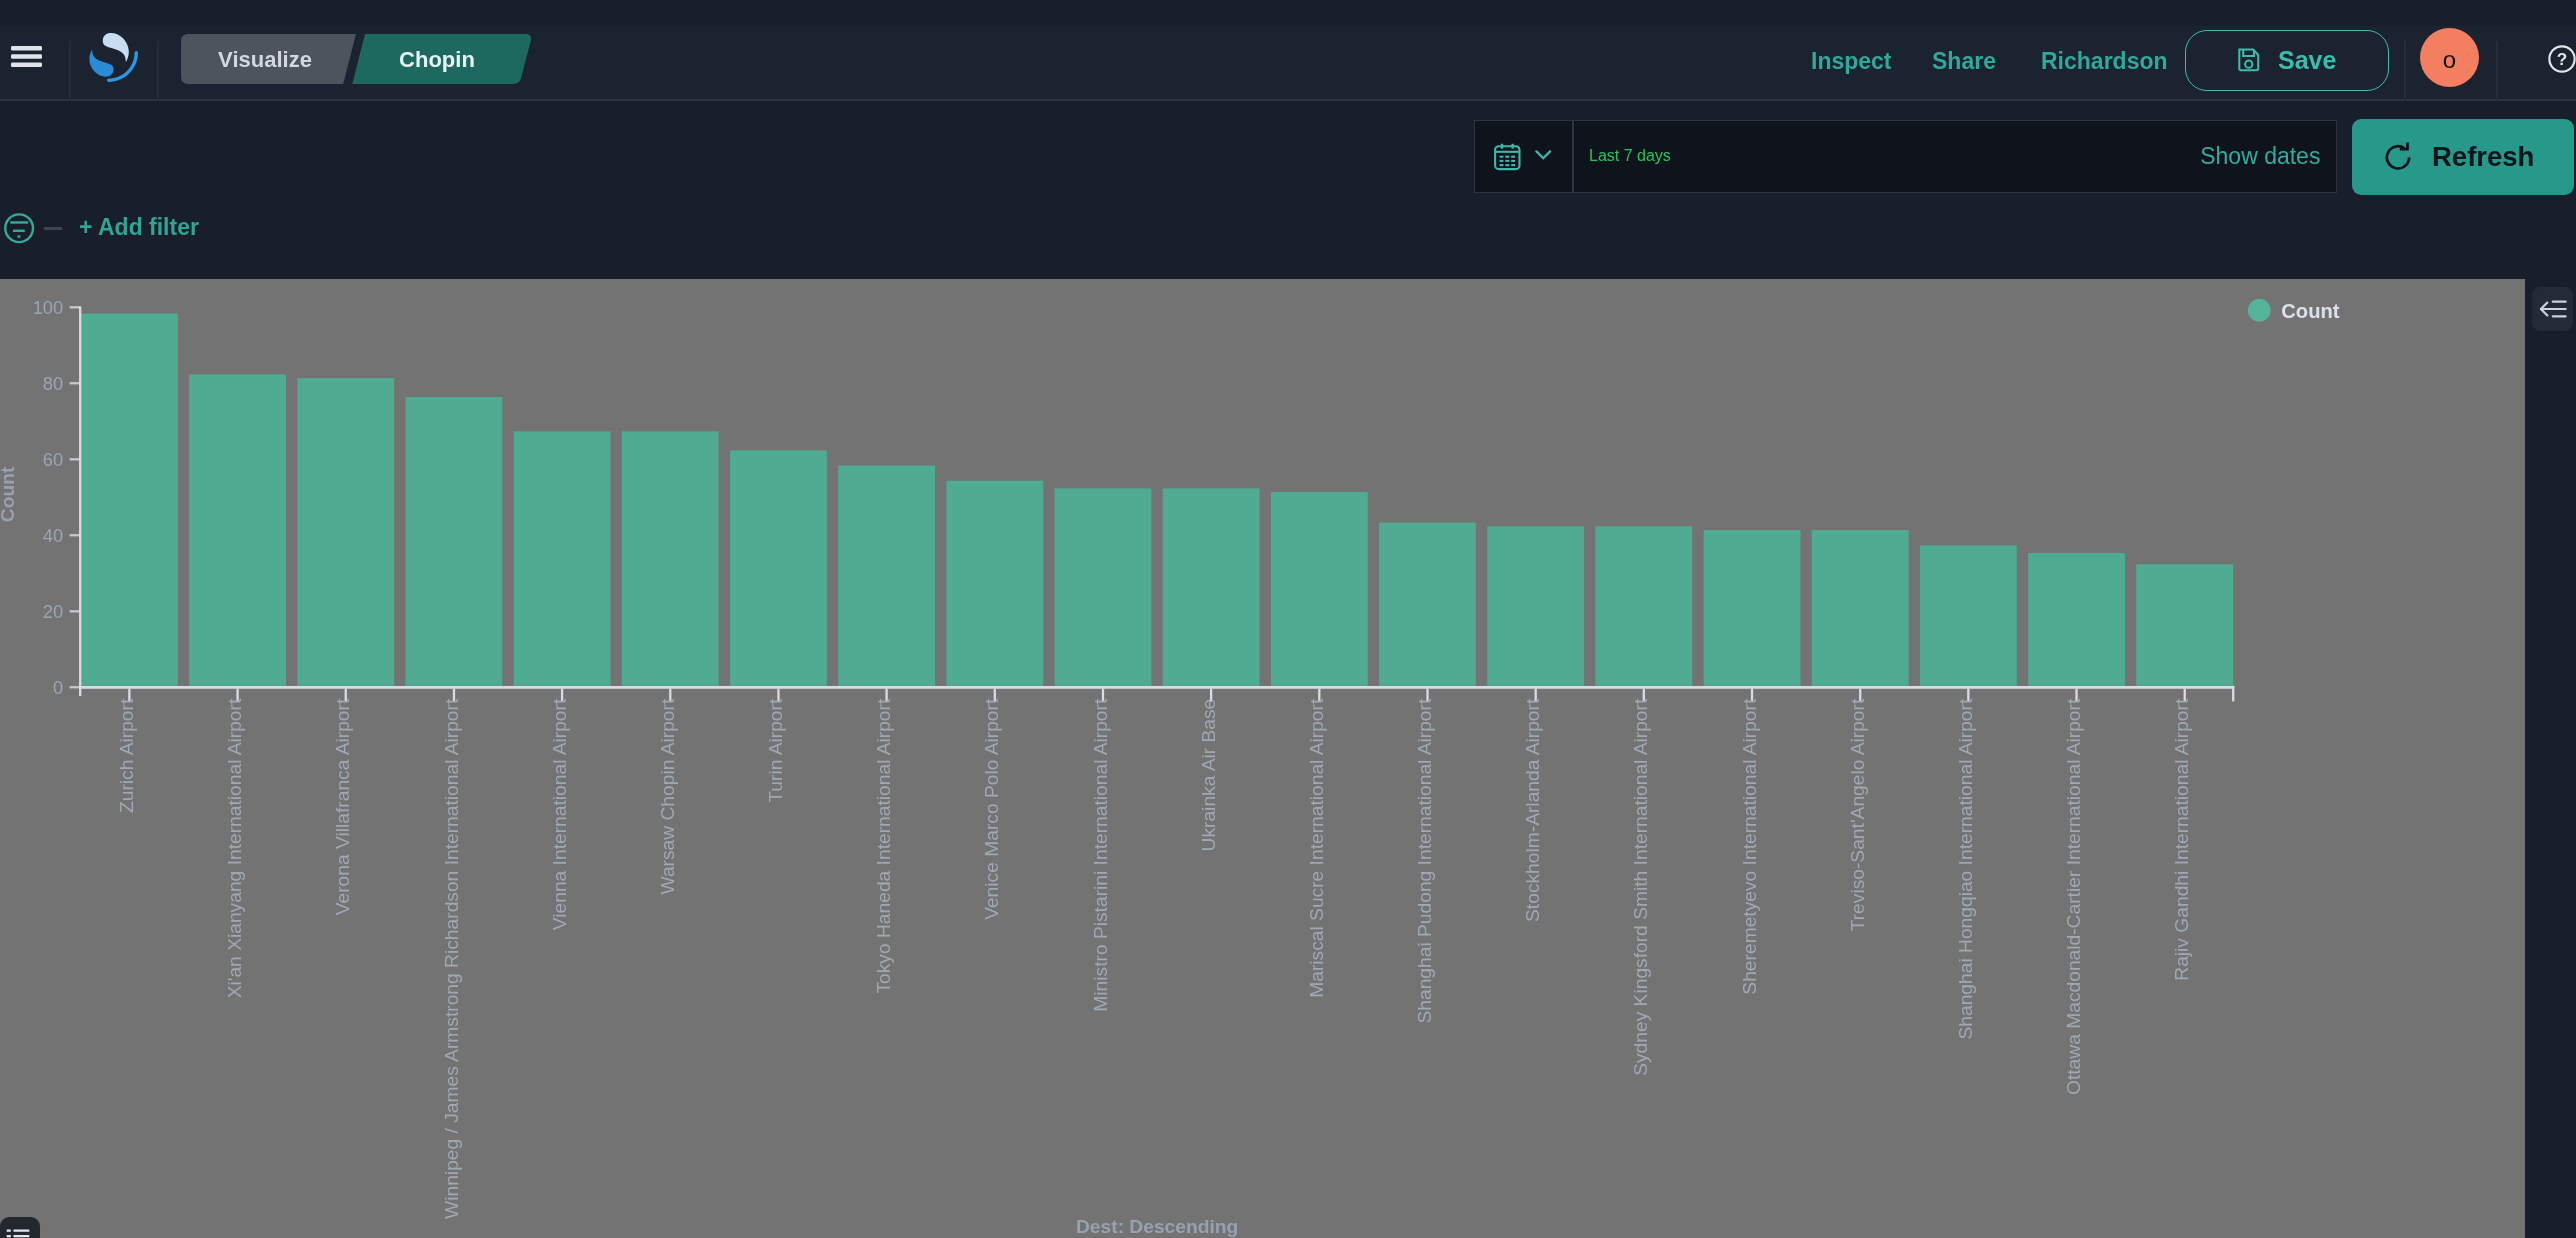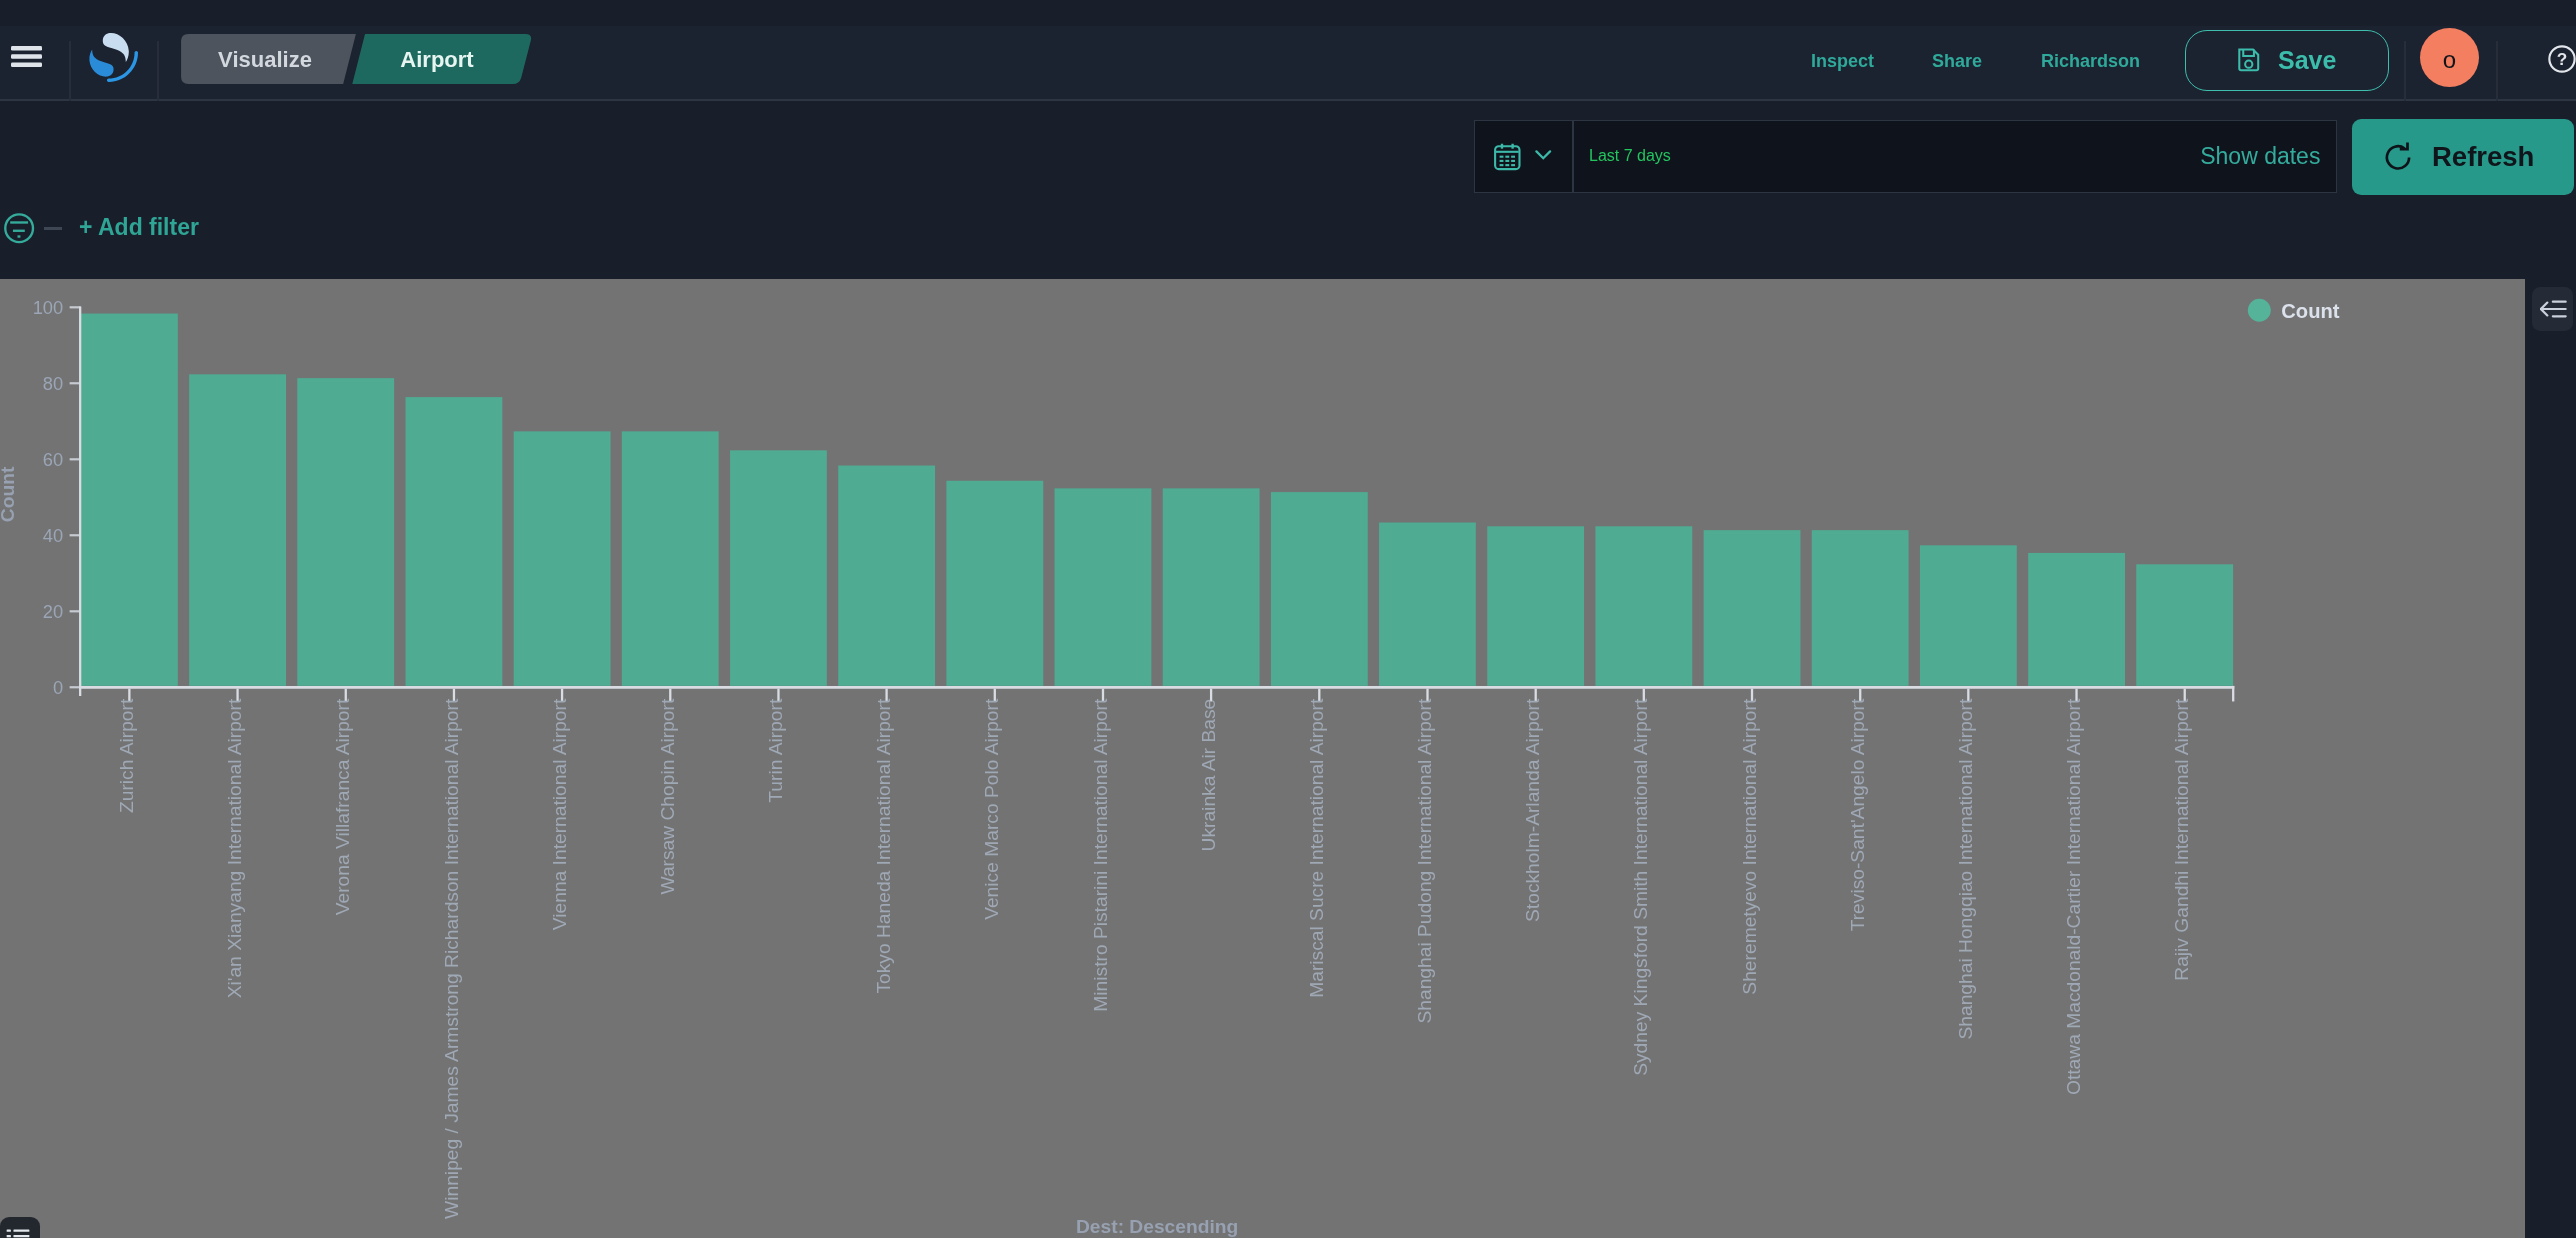--- a/index.html
+++ b/index.html
@@ -3,21 +3,21 @@
 <meta charset="utf-8">
 <style>
   * { margin:0; padding:0; box-sizing:border-box; }
   html,body { width:2576px; height:1239px; background:#191F2A; font-family:"Liberation Sans",sans-serif; overflow:hidden; }
   .abs { position:absolute; }
   #page { position:relative; width:2056px; height:1239px;margin-top:26px; }
 
   
   #header { position:absolute; left:0; top:0; width:2576px; height:75px; background:#1B2230; border-bottom:2.7px solid #2D3542; }
   .hsep { position:absolute; top:14.7px; height:60px; width:1.8px; background:#272E3A; }
-  .hlink { position:absolute; top:0; height:70px; line-height:70px; color:#2FA99A; font-weight:700; font-size:18px; }
+  .hlink { position:absolute; top:0; height:70px; line-height:70px; color:#2FA99A; font-weight:700; font-size:23px; }
 
   
   .crumbtext { position:absolute; top:0; height:50px; line-height:50px; font-weight:700; font-size:22px; text-align:center; }
 
   
   #savebtn { position:absolute; left:2185px; top:3.7px; width:204px; height:61px; border:1.8px solid #3EBEAD; border-radius:22px; color:#3CBCAB; }
   #avatar { position:absolute; left:2420px; top:1.8px; width:59px; height:59px; border-radius:50%; background:#F37E60; color:#111419; font-size:24px; font-weight:500; text-align:center; line-height:64px; }
 
   
   .formbar { position:absolute; top:94px; height:73px; background:#0F141C; border:1.8px solid #2D3542; }
@@ -50,21 +50,21 @@
       <path fill="#C9DDF0" d="M48.0814 38C50.2572 34.4505 52.3615 29.7178 51.9475 23.0921C51.0899 9.36726 38.6589 -1.04463 26.9206 0.0837327C22.3253 0.525465 17.6068 4.2712 18.026 10.9805C18.2082 13.8961 19.6352 15.6169 21.9544 16.9399C24.1618 18.1992 26.9978 18.9969 30.2128 19.9012C34.0962 20.9936 38.6009 22.2805 42.0636 24.7752C46.2143 27.7657 47.9594 31.2277 48.0814 38Z"></path>
       <path fill="#2A8CD8" transform="translate(0.5,-2.5) scale(0.93)" d="M3.91862 26.0014C1.74276 29.5509 -0.361516 34.2836 0.0524838 40.9093C0.910072 54.6341 13.3411 65.046 25.0794 63.9177C29.6747 63.4759 34.3932 59.7302 33.974 53.0209C33.7918 50.1053 32.3648 48.3845 30.0456 47.0615C27.8382 45.8022 25.0022 45.0045 21.7872 44.1002C17.9038 43.0078 13.3991 41.7209 9.93638 39.2262C5.78571 36.2357 4.04064 32.7737 3.91862 26.0014Z"></path>
     </svg>
     <div class="hsep" style="left:157px"></div>
 
     <svg class="abs" style="left:172px;top:8.2px" width="366" height="51" viewBox="0 0 400 56">
       <path d="M17 0 H201 L187 55 H17 Q9 55 9 47 V8 Q9 0 17 0 Z" fill="#4D545D"></path>
       <path d="M211 0 H387 Q395 0 393 7.5 L382.5 48 Q380.5 55 373 55 H197 Z" fill="#1E695F"></path>
     </svg>
     <div class="crumbtext" style="left:201px;top:9.2px;width:128px;color:#D3D8DF">Visualize</div>
-    <div class="crumbtext" style="left:373px;top:9.2px;width:128px;color:#E6F5F1">Airport</div>
+    <div class="crumbtext" style="left:373px;top:9.2px;width:128px;color:#E6F5F1">Chopin</div>
 
     <div class="hlink" style="left:1811px">Inspect</div>
     <div class="hlink" style="left:1932px">Share</div>
     <div class="hlink" style="left:2041px">Richardson</div>
 
     <div id="savebtn">
       <svg class="abs" style="left:49px;top:16.5px" width="27.5" height="27.5" viewBox="0 0 16 16">
         <path d="M2.5 1.5 H10.5 L13.5 4.5 V12.5 Q13.5 13.5 12.5 13.5 H3.5 Q2.5 13.5 2.5 12.5 Z" fill="none" stroke="#3CBCAB" stroke-width="1.2"></path>
         <path d="M4.8 1.5 V5.2 H11 V1.5" fill="none" stroke="#3CBCAB" stroke-width="1.2"></path>
         <circle cx="8" cy="10" r="2.1" fill="none" stroke="#3CBCAB" stroke-width="1.2"></circle>

